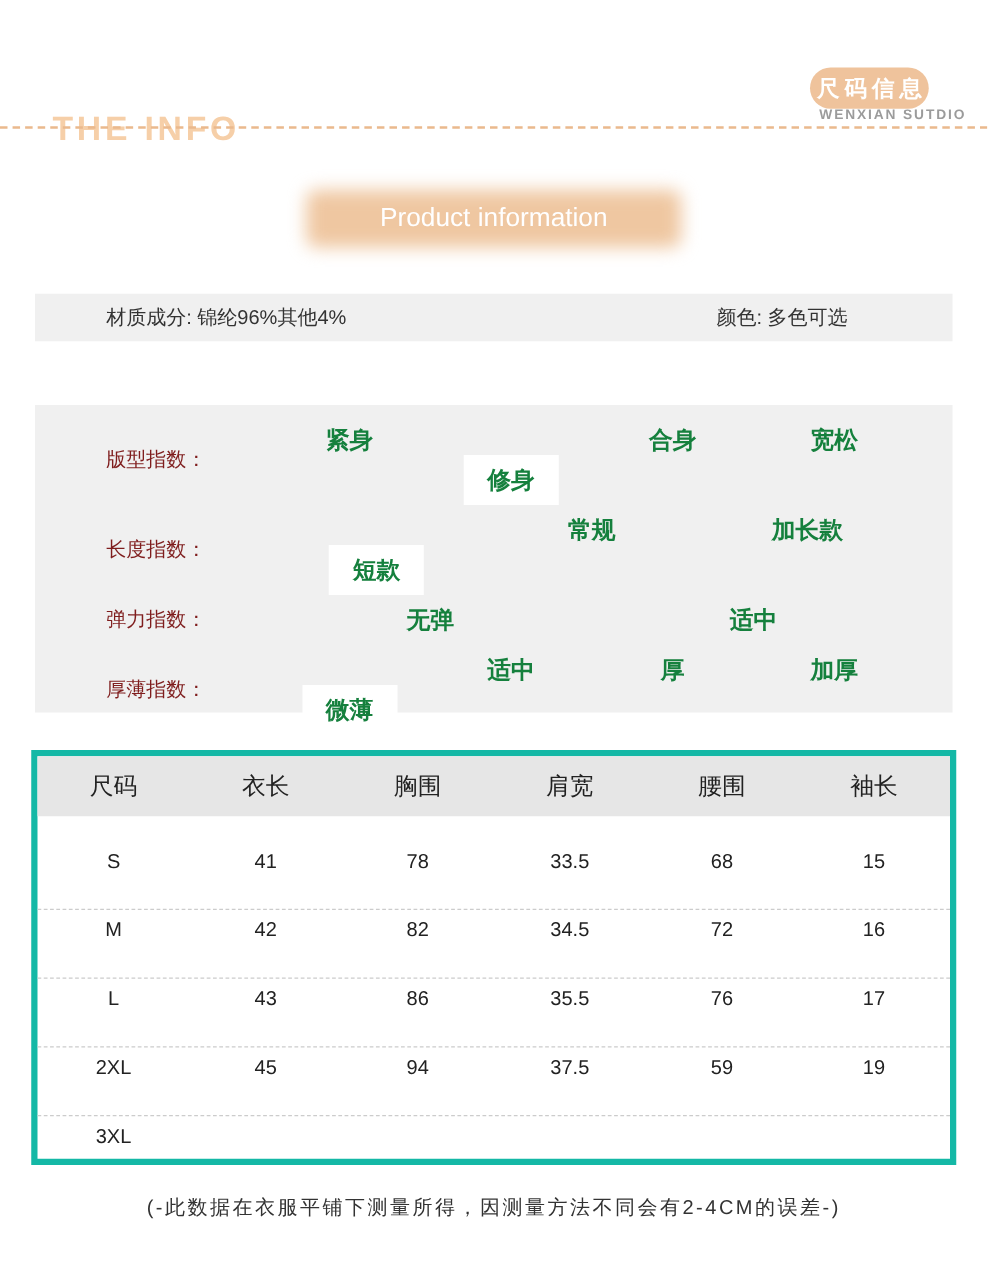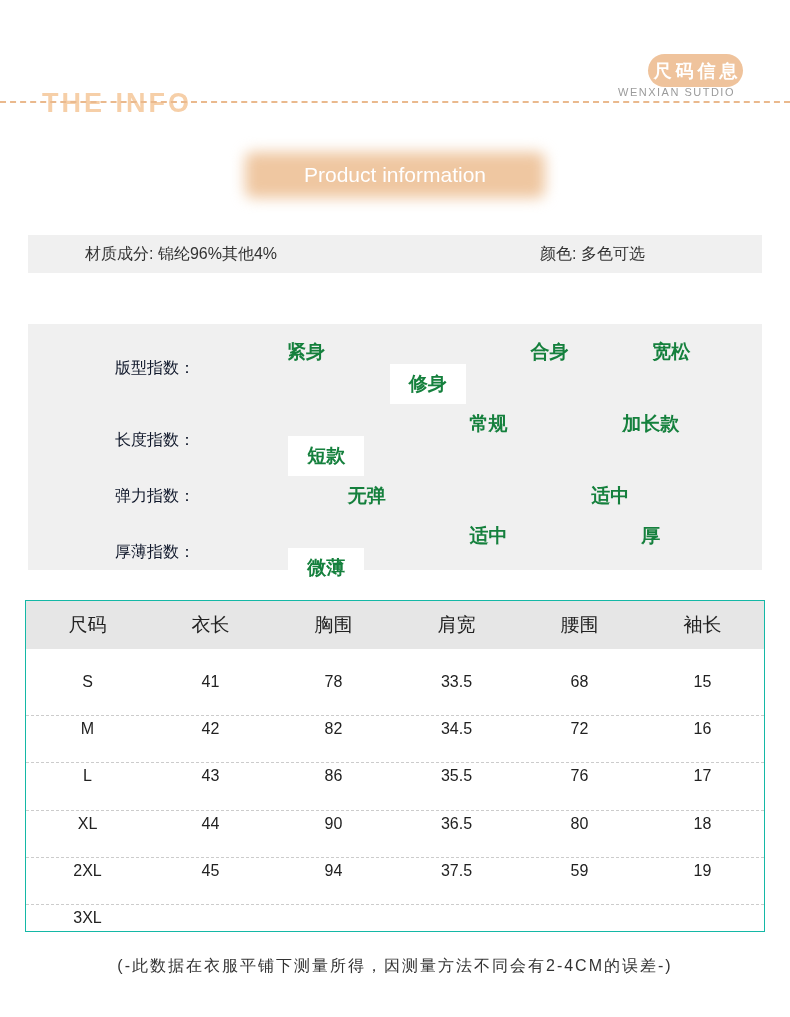--- a/index.html
+++ b/index.html
@@ -18,21 +18,21 @@
   }
   .badge {
     position:absolute; left:648px; top:54px; width:95px; height:33px;
     background:#efc39c; border-radius:17px;
     display:flex; align-items:center; justify-content:center;
     color:#ffffff; font-size:18px; font-weight:bold; letter-spacing:4px;
     padding-left:4px;
   }
   .studio {
     position:absolute; left:618px; top:86px; width:155px;
-    text-align:left; color:#9b9b9b; font-size:11px; letter-spacing:1.5px;
+    text-align:right; color:#9b9b9b; font-size:11px; letter-spacing:1.5px;font-weight:bold;
   }
   .top-dash {
     position:absolute; left:0; top:101px; width:790px; height:0;
     border-top:2px dashed #eab98d;
   }
 
   
   .banner { position:absolute; left:245px; top:152px; width:300px; height:46px; }
   .banner-bg {
     position:absolute; left:0; top:0; right:0; bottom:0;
@@ -40,40 +40,40 @@
   }
   .banner-text {
     position:relative; width:100%; height:46px; line-height:46px;
     text-align:center; color:#ffffff; font-size:21px;
   }
 
   
   .material {
     position:absolute; left:28px; top:235px; width:734px; height:38px;
     background:#f0f0f0; display:flex; align-items:center;
-    justify-content:space-between; padding:0 117px 0 57px;
+    justify-content:space-between; padding:0 84px 0 57px;
     font-size:16px; color:#333333;
   }
 
   
   .indices {
     position:absolute; left:28px; top:324px; width:734px; height:246px;
     background:#f0f0f0; display:flex; flex-direction:column; padding-top:8px;
   }
   .index-row { flex:1; display:flex; align-items:center; }
-  .index-label { width:130px; margin-left:87px; font-size:16px; color:#0f172a; }
+  .index-label { width:130px; margin-left:57px; font-size:16px; color:#7f1d1d; }
   .index-options { flex:1; display:flex; margin-right:30px; }
   .index-option { flex:1; display:flex; justify-content:center; }
   .opt { font-size:19px; color:#15803d; padding:7px 19px;font-weight:bold; }
   .opt.active { background:#ffffff;margin-top:32px; }
 
   
   .size-table {
     position:absolute; left:25px; top:600px; width:740px; height:332px;
-    border:1px solid #14b8a6; display:flex; flex-direction:column;
+    border:5px solid #14b8a6; display:flex; flex-direction:column;
     background:#ffffff;
     gap:20px;
   }
   .size-header {
     height:48px; flex:0 0 48px; background:#e6e6e6;
     display:flex; align-items:center; font-size:19px; color:#222222;
   }
   .size-row {
     flex:1; display:flex; align-items:center;
     font-size:16px; color:#222222;
@@ -158,20 +158,23 @@
       <div class="index-label">厚薄指数：</div>
       <div class="index-options">
         <div class="index-option">
             <span class="opt active">微薄</span>
           </div>
         <div class="index-option">
             <span class="opt">适中</span>
           </div>
         <div class="index-option">
             <span class="opt">厚</span>
+          </div>
+        <div class="index-option">
+            <span class="opt">加厚</span>
           </div>
       </div>
     </div>
 
   </div>
 
   <div class="size-table">
     <div class="size-header">
       <div class="cell">尺码</div>
       <div class="cell">衣长</div>
@@ -201,28 +204,20 @@
 
     <div class="size-row">
       <div class="cell">L</div>
       <div class="cell">43</div>
       <div class="cell">86</div>
       <div class="cell">35.5</div>
       <div class="cell">76</div>
       <div class="cell">17</div>
     </div>
 
-    <div class="size-row">
-      <div class="cell">XL</div>
-      <div class="cell">44</div>
-      <div class="cell">90</div>
-      <div class="cell">36.5</div>
-      <div class="cell">80</div>
-      <div class="cell">18</div>
-    </div>
 
     <div class="size-row">
       <div class="cell">2XL</div>
       <div class="cell">45</div>
       <div class="cell">94</div>
       <div class="cell">37.5</div>
       <div class="cell">59</div>
       <div class="cell">19</div>
     </div>
 

